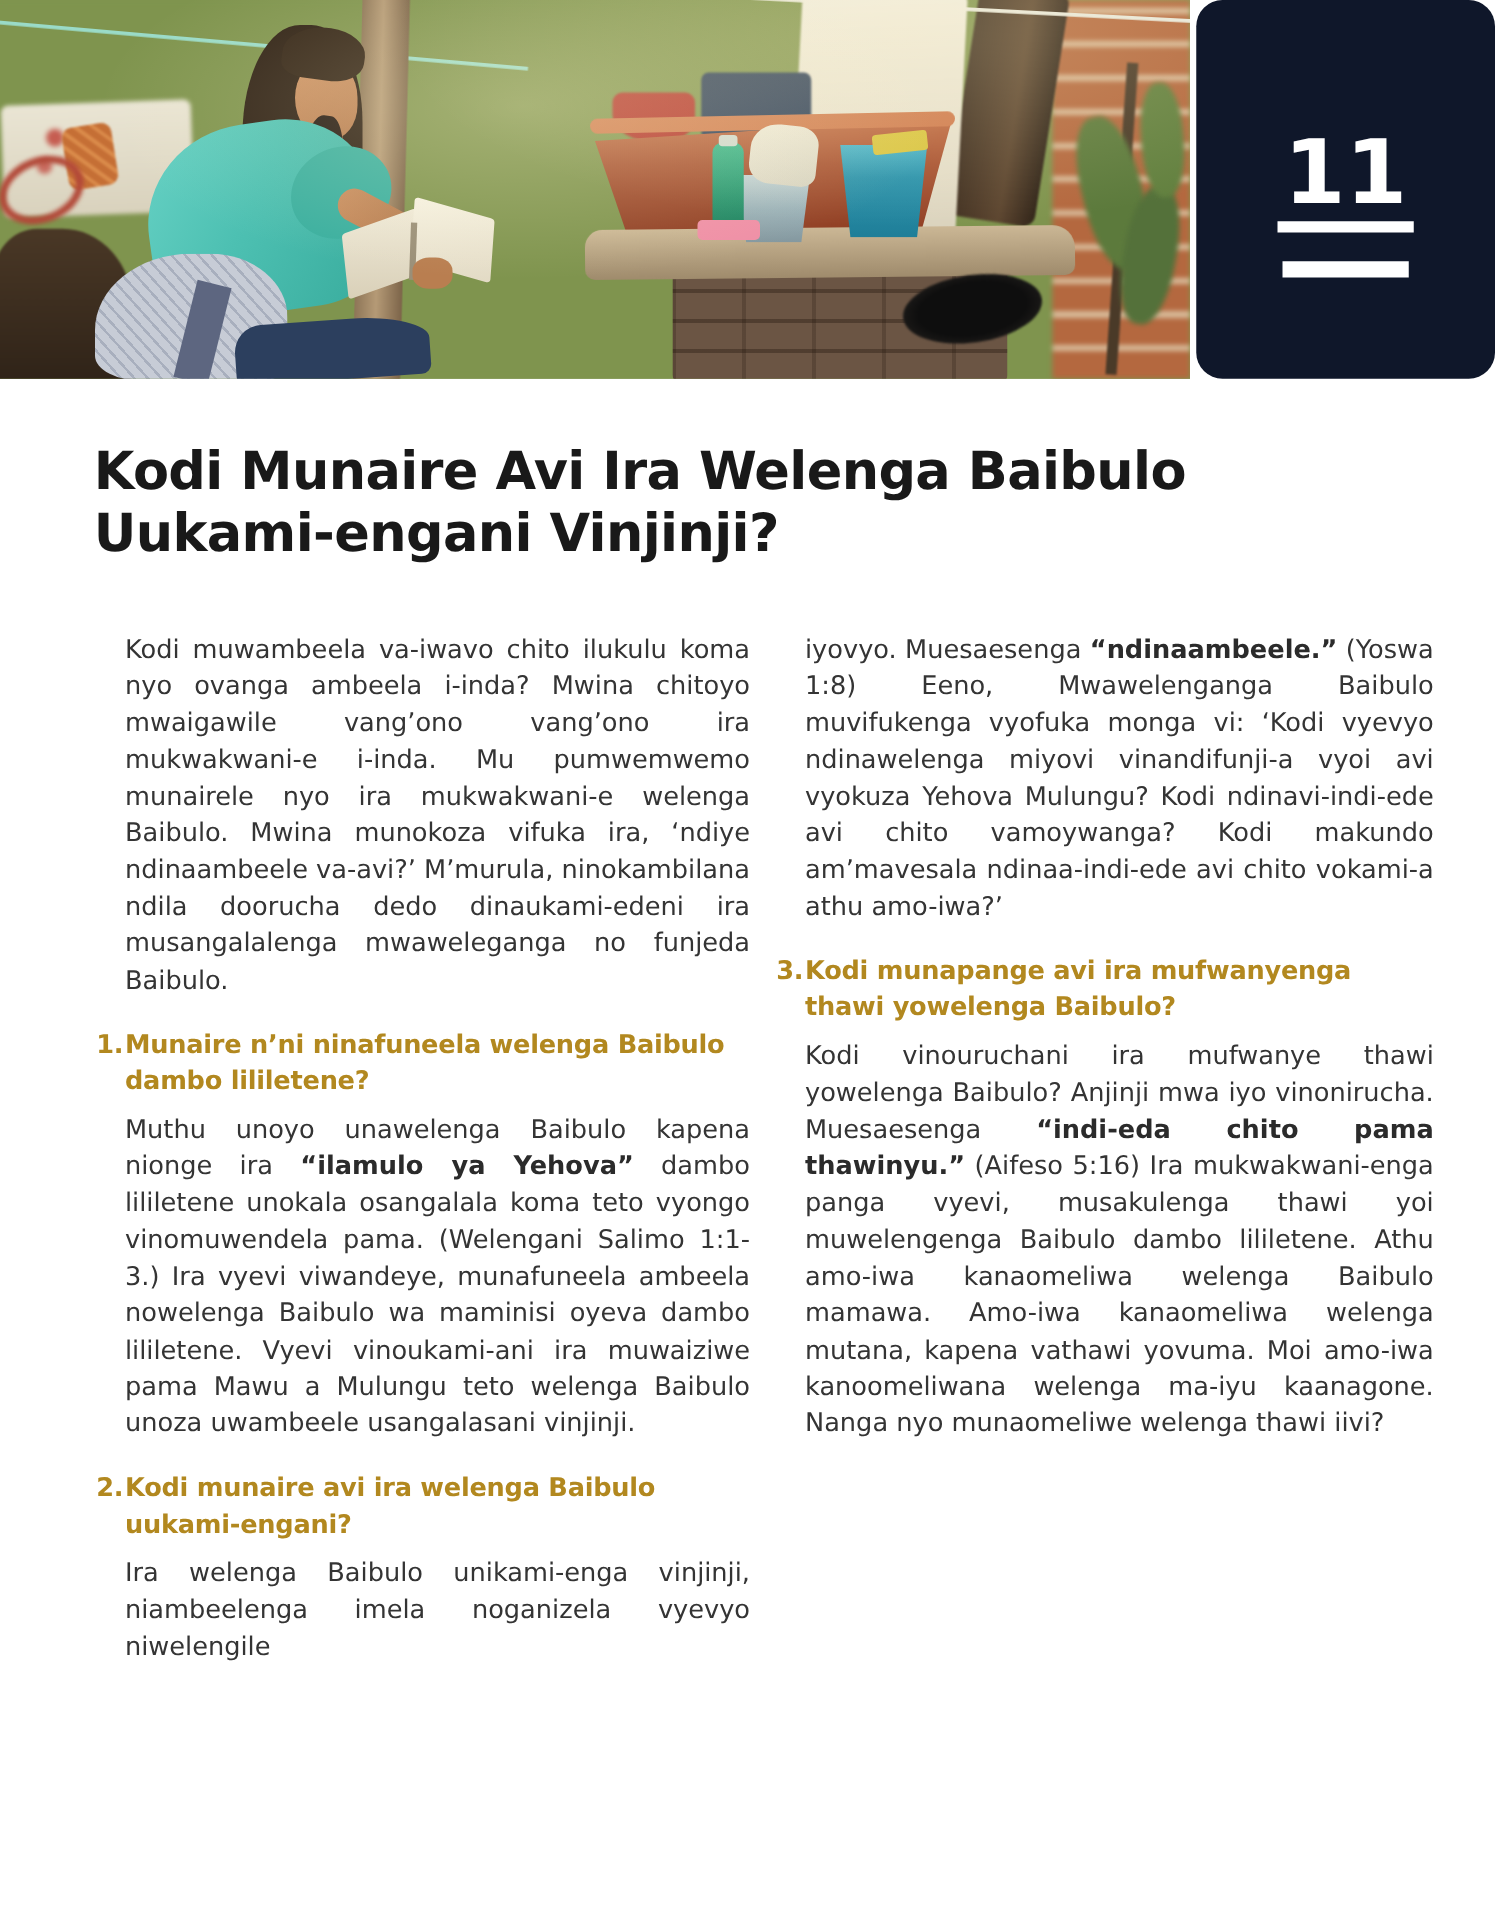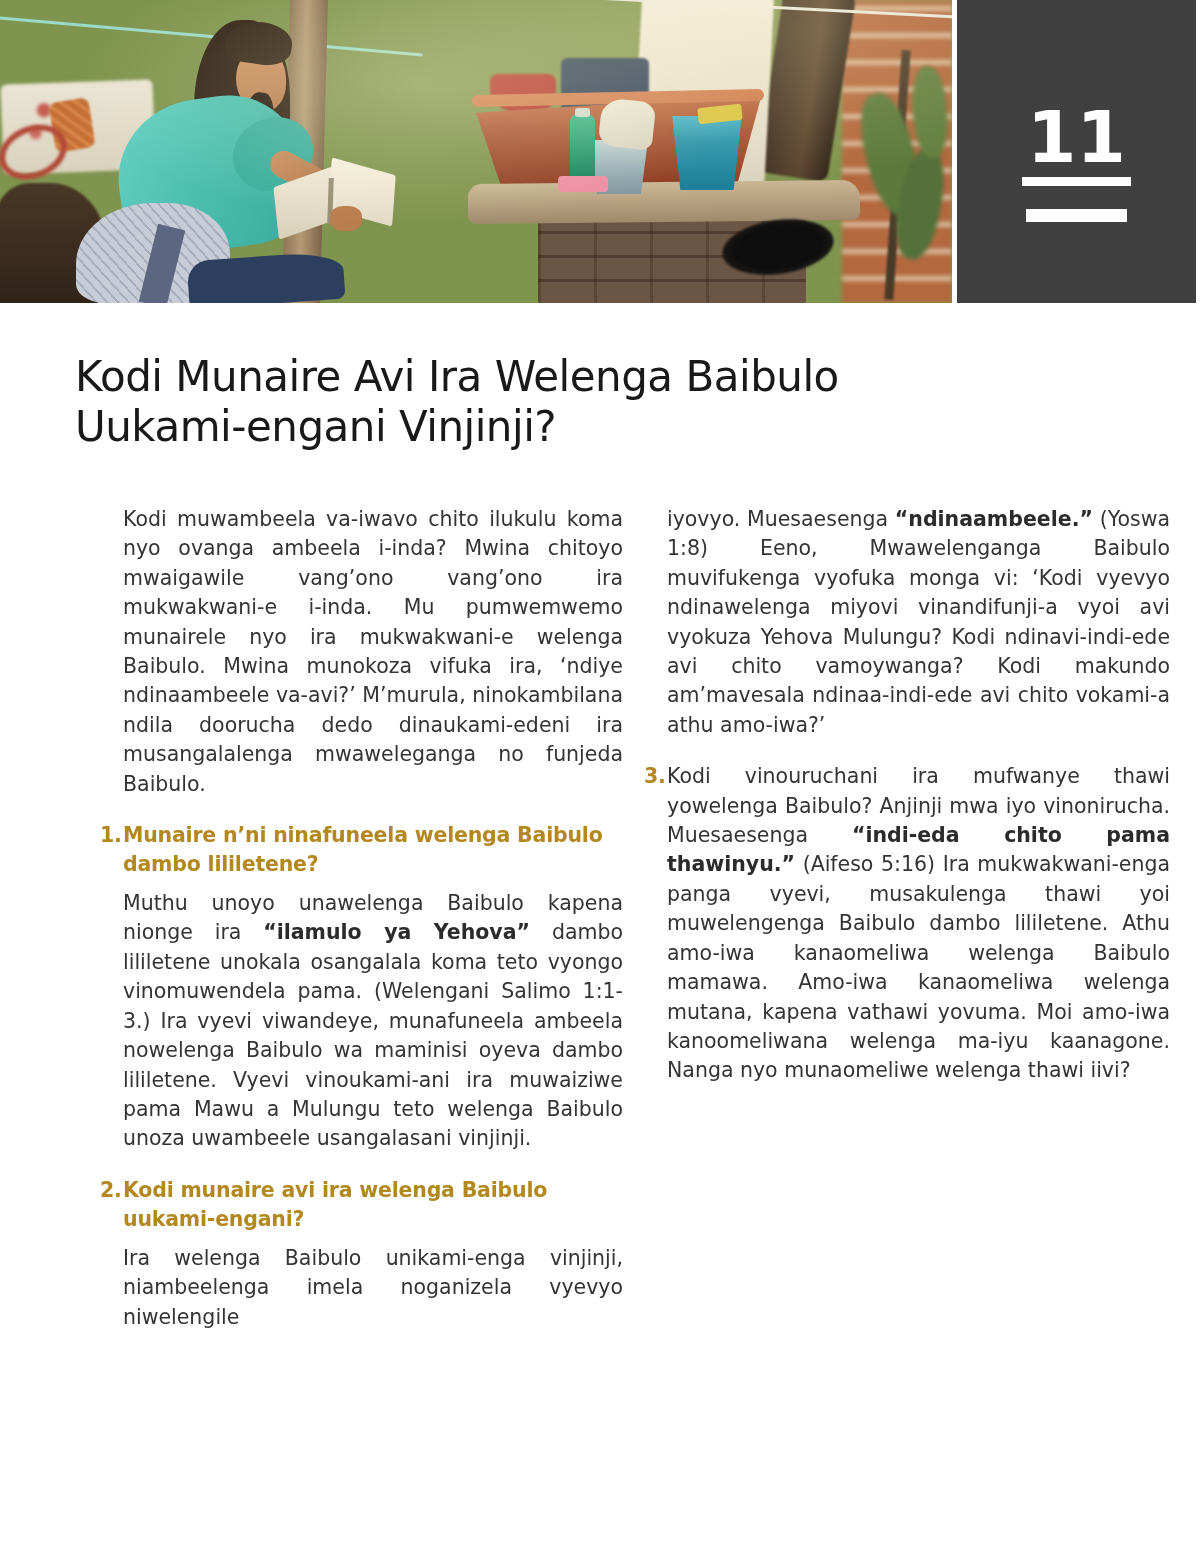--- a/index.html
+++ b/index.html
@@ -90,32 +90,32 @@
   .w-bookL{left:276px;top:176px;width:60px;height:54px;z-index:27;background:linear-gradient(200deg,#efe9d8,#d9d0b8);transform:skewY(-14deg) rotate(-6deg);border-radius:3px;}
   .w-bookR{left:330px;top:166px;width:64px;height:52px;z-index:27;background:linear-gradient(160deg,#f6f1e2,#e2dac4);transform:skewY(12deg) rotate(4deg);border-radius:3px;}
   .w-spine{left:328px;top:178px;width:5px;height:46px;z-index:28;background:#9a8f78;transform:rotate(2deg);}
   .w-skirt{left:76px;top:203px;width:154px;height:102px;z-index:26;
     background:repeating-linear-gradient(48deg, rgba(118,128,150,.38) 0 2px, transparent 2px 8px),#c7ccd6;
     border-radius:50% 40% 14% 26% / 60% 50% 16% 20%;}
   .w-skirtband{left:148px;top:226px;width:28px;height:80px;z-index:27;background:#5d6680;transform:rotate(14deg);}
   .w-jeans{left:188px;top:256px;width:156px;height:48px;z-index:27;background:#2c3f5e;border-radius:22px 40% 8px 8px;transform:rotate(-4deg);}
 
   
-  .badge{position:absolute;left:957px;top:0;width:239px;height:303px;background:#404040;
-         display:flex;flex-direction:column;align-items:center;}
+  .badge{position:absolute;left:957px;top:0;width:239px;height:303px;background:#0f172a;
+         display:flex;flex-direction:column;align-items:center;border-radius:21px;}
   .lesson-number{margin-top:102px;color:#ffffff;font-weight:bold;font-size:71px;line-height:1;
                  padding:0 5px 4px;border-bottom:9px solid #ffffff;}
   .lesson-bar{margin-top:23px;width:101px;height:13px;background:#ffffff;}
 
   
   .title{position:absolute;left:75px;top:352px;width:935px;margin:0;
-         font-size:42px;line-height:50px;font-weight:normal;color:#191919;letter-spacing:-.5px;}
+         font-size:42px;line-height:50px;font-weight:bold;color:#191919;letter-spacing:-.5px;}
   .columns{position:absolute;left:77px;top:505px;display:flex;gap:21px;}
   .col{flex:0 0 auto;box-sizing:border-box;padding-left:23px;}
-  .col-left{width:523px;margin-left:23px;}
+  .col-left{width:523px;}
   .col-right{width:526px;}
   .para{margin:0;font-size:20.5px;line-height:29.4px;color:#343434;text-align:justify;}
   .para b{color:#2b2b2b;}
   .subheading{position:relative;margin:22px 0 10px;font-size:20.5px;line-height:29px;
               font-weight:bold;color:#B2881F;letter-spacing:-.2px;}
   .subheading .num{position:absolute;left:-23px;}
 </style>
 </head>
 <body>
 
@@ -179,18 +179,18 @@
   <div class="columns">
     <div class="col col-left" id="col-0">
         <p class="para"><span>Kodi muwambeela va-iwavo chito ilukulu koma nyo ovanga ambeela i-inda? Mwina chitoyo mwaigawile vang’ono vang’ono ira mukwakwani-e i-inda. Mu pumwemwemo munairele nyo ira mukwakwani-e welenga Baibulo. Mwina munokoza vifuka ira, ‘ndiye ndinaambeele va-avi?’ M’murula, ninokambilana ndila doorucha dedo dinaukami-edeni ira musangalalenga mwaweleganga no funjeda Baibulo.</span></p>
         <div class="subheading"><span class="num">1.</span><span>Munaire n’ni ninafuneela welenga Baibulo dambo lililetene?</span></div>
         <p class="para"><span>Muthu unoyo unawelenga Baibulo kapena nionge ira </span><b>“ilamulo ya Yehova”</b><span> dambo lililetene unokala osangalala koma teto vyongo vinomuwendela pama. (Welengani Salimo 1:1-3.) Ira vyevi viwandeye, munafuneela ambeela nowelenga Baibulo wa maminisi oyeva dambo lililetene. Vyevi vinoukami-ani ira muwaiziwe pama Mawu a Mulungu teto welenga Baibulo unoza uwambeele usangalasani vinjinji.</span></p>
         <div class="subheading"><span class="num">2.</span><span>Kodi munaire avi ira welenga Baibulo uukami-engani?</span></div>
         <p class="para"><span>Ira welenga Baibulo unikami-enga vinjinji, niambeelenga imela noganizela vyevyo niwelengile</span></p>
       </div>
     <div class="col col-right" id="col-1">
         <p class="para"><span>iyovyo. Muesaesenga </span><b>“ndinaambeele.”</b><span> (Yoswa 1:8) Eeno, Mwawelenganga Baibulo muvifukenga vyofuka monga vi: ‘Kodi vyevyo ndinawelenga miyovi vinandifunji-a vyoi avi vyokuza Yehova Mulungu? Kodi ndinavi-indi-ede avi chito vamoywanga? Kodi makundo am’mavesala ndinaa-indi-ede avi chito vokami-a athu amo-iwa?’</span></p>
-        <div class="subheading"><span class="num">3.</span></div>
+        <div class="subheading"><span class="num">3.</span><span>Kodi munapange avi ira mufwanyenga thawi yowelenga Baibulo?</span></div>
         <p class="para"><span>Kodi vinouruchani ira mufwanye thawi yowelenga Baibulo? Anjinji mwa iyo vinonirucha. Muesaesenga </span><b>“indi-eda chito pama thawinyu.”</b><span> (Aifeso 5:16) Ira mukwakwani-enga panga vyevi, musakulenga thawi yoi muwelengenga Baibulo dambo lililetene. Athu amo-iwa kanaomeliwa welenga Baibulo mamawa. Amo-iwa kanaomeliwa welenga mutana, kapena vathawi yovuma. Moi amo-iwa kanoomeliwana welenga ma-iyu kaanagone. Nanga nyo munaomeliwe welenga thawi iivi?</span></p>
       </div>
   </div>
 
 </div>
 
 </body></html>

